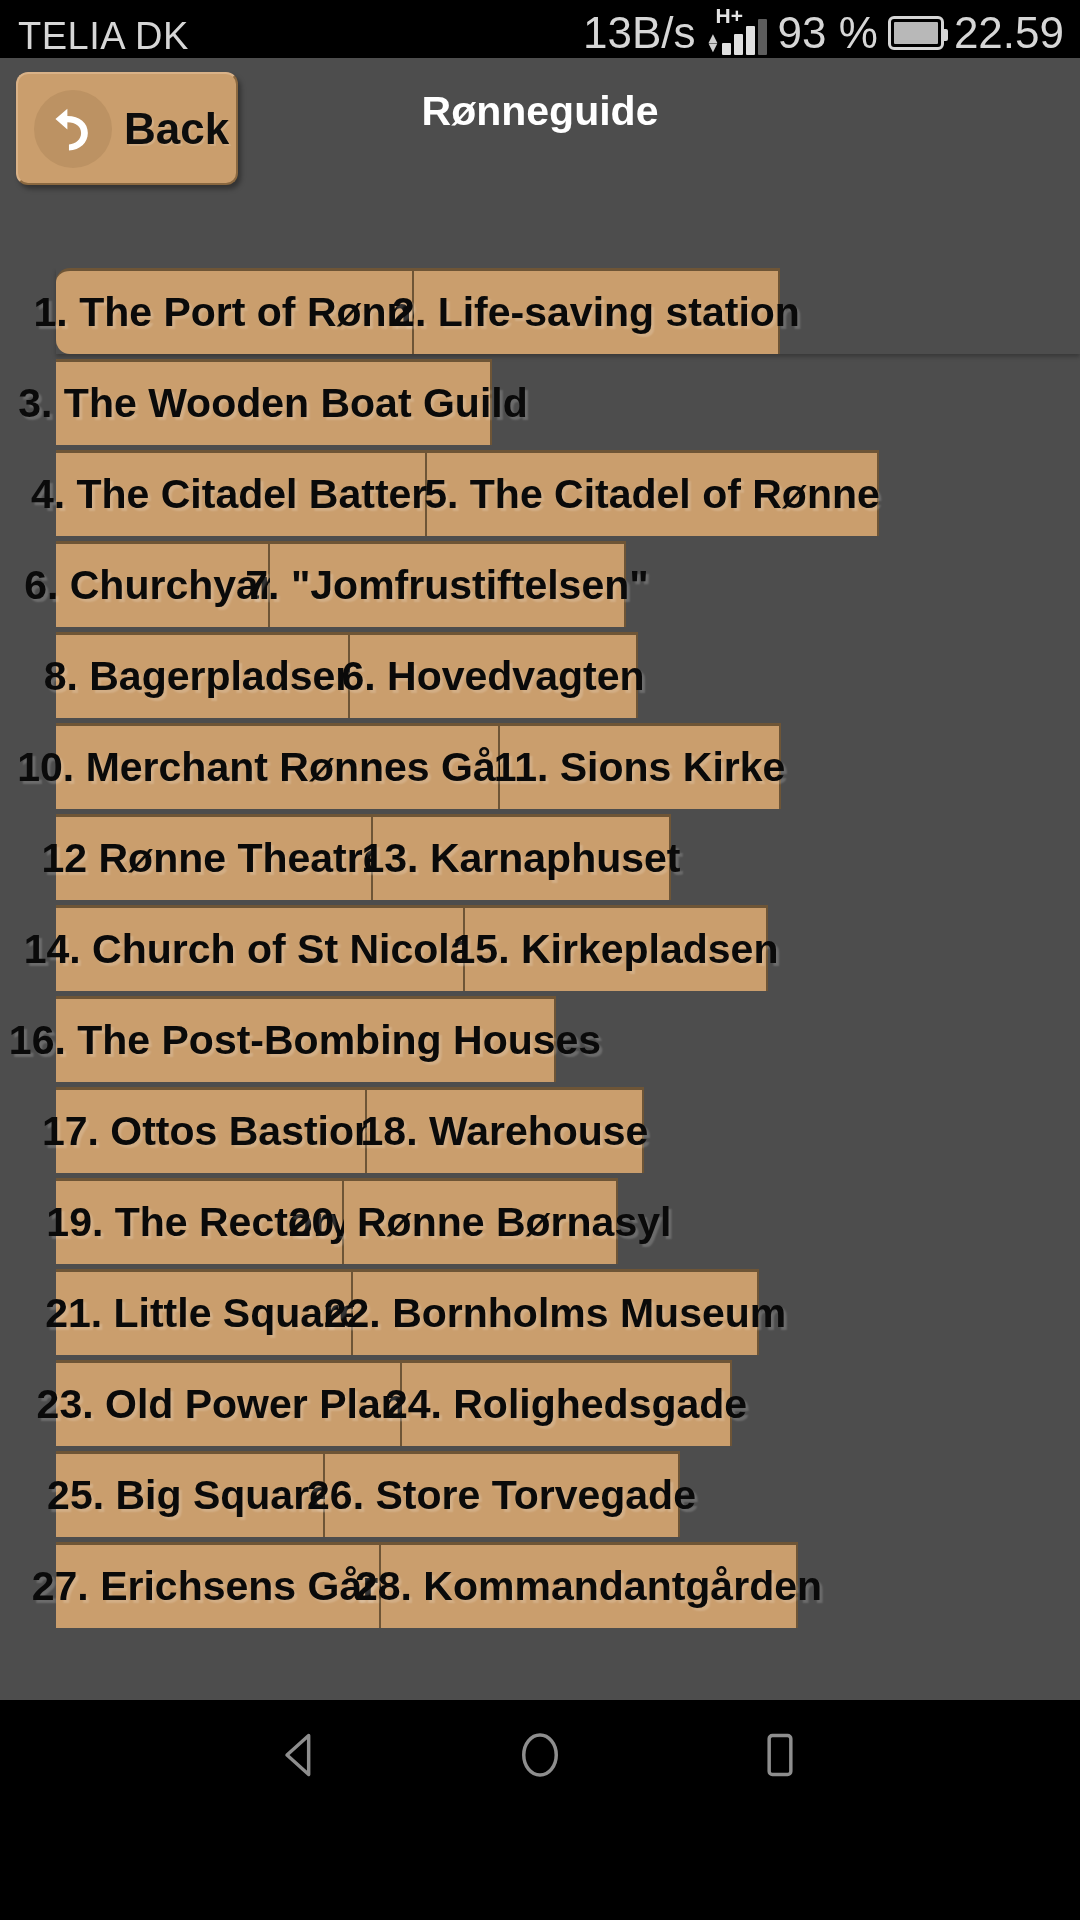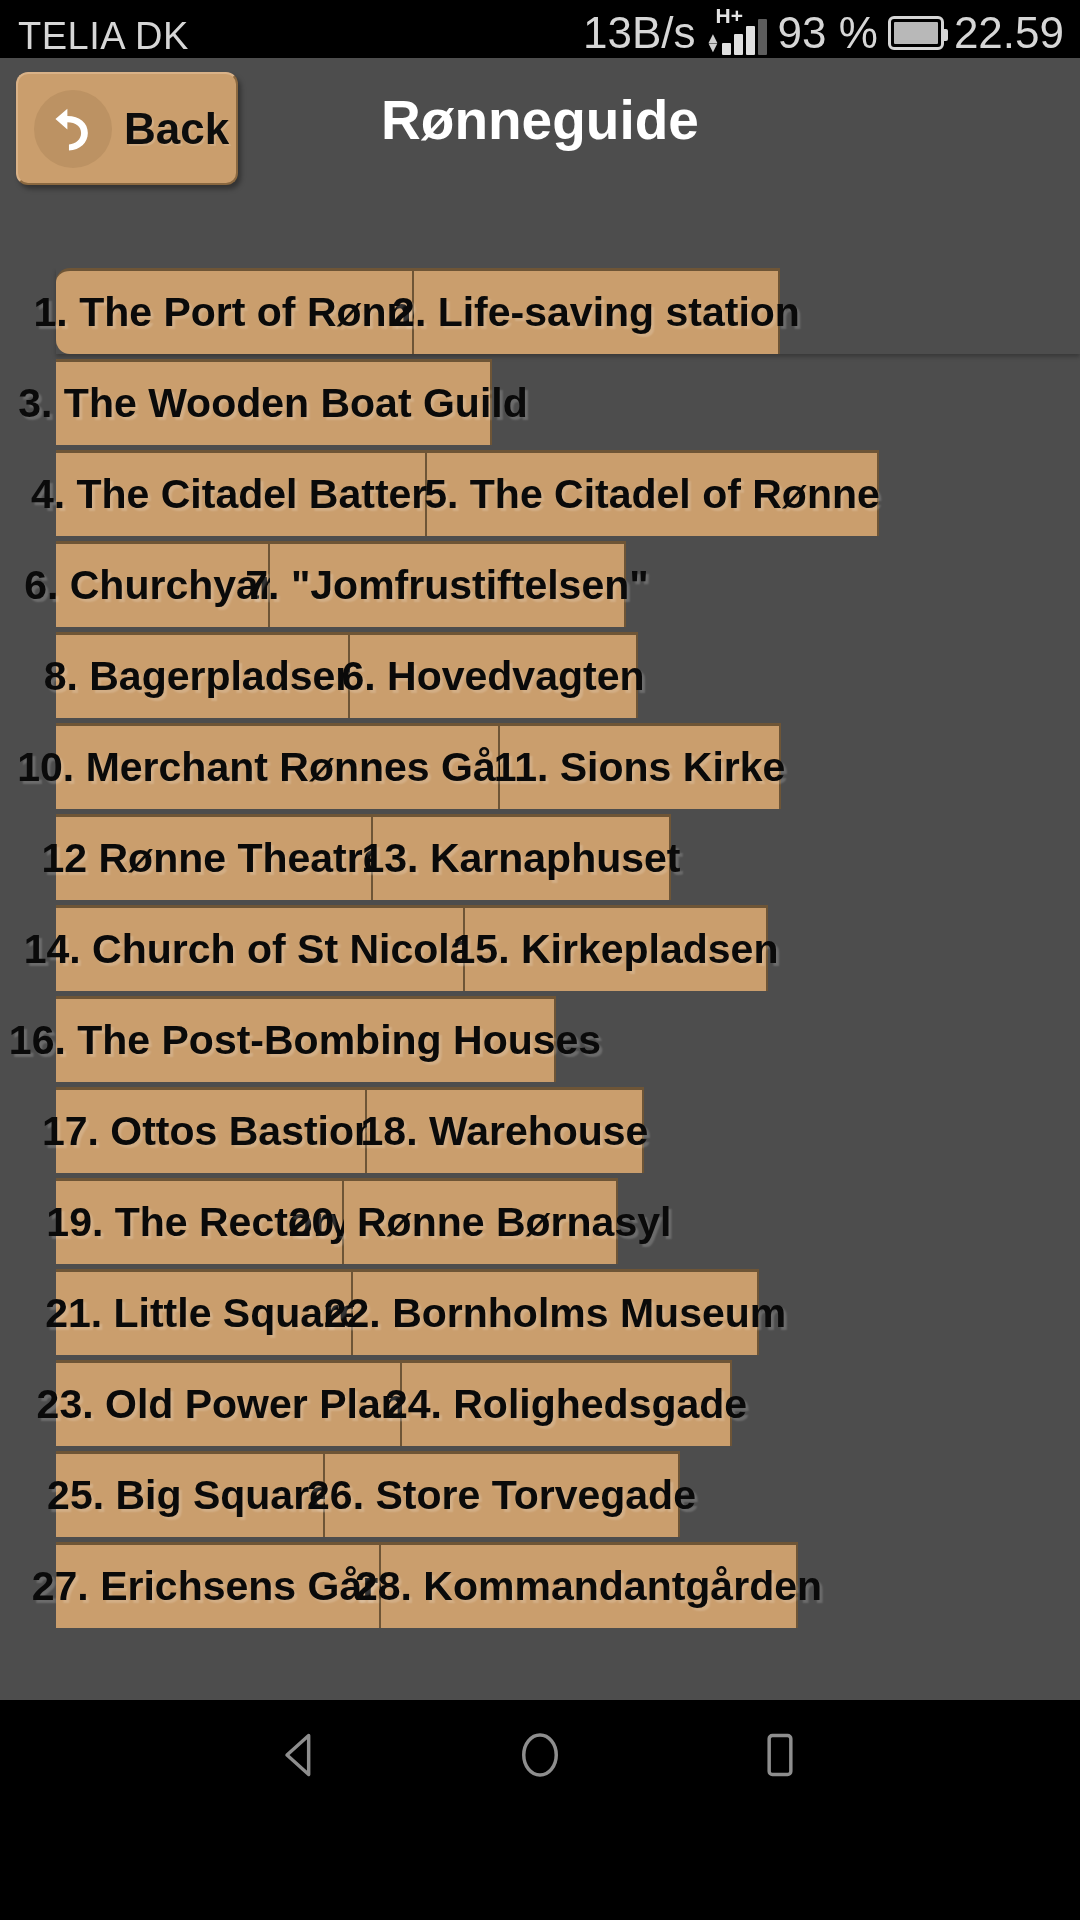--- a/index.html
+++ b/index.html
@@ -158,21 +158,21 @@
     margin-left: 12px;
     text-shadow: 2px 2px 1px rgba(255,255,255,0.16);
     white-space: nowrap;
   }
   .app-title {
     position: absolute;
     left: 0; right: 0;
     top: 30px;
     text-align: center;
     color: #ffffff;
-    font-size: 55px;
+    font-size: 41px;
     font-weight: bold;
     white-space: nowrap;
   }
 
   
   .list {
     position: absolute;
     top: 210px;
     left: 0;
     width: 1080px;

